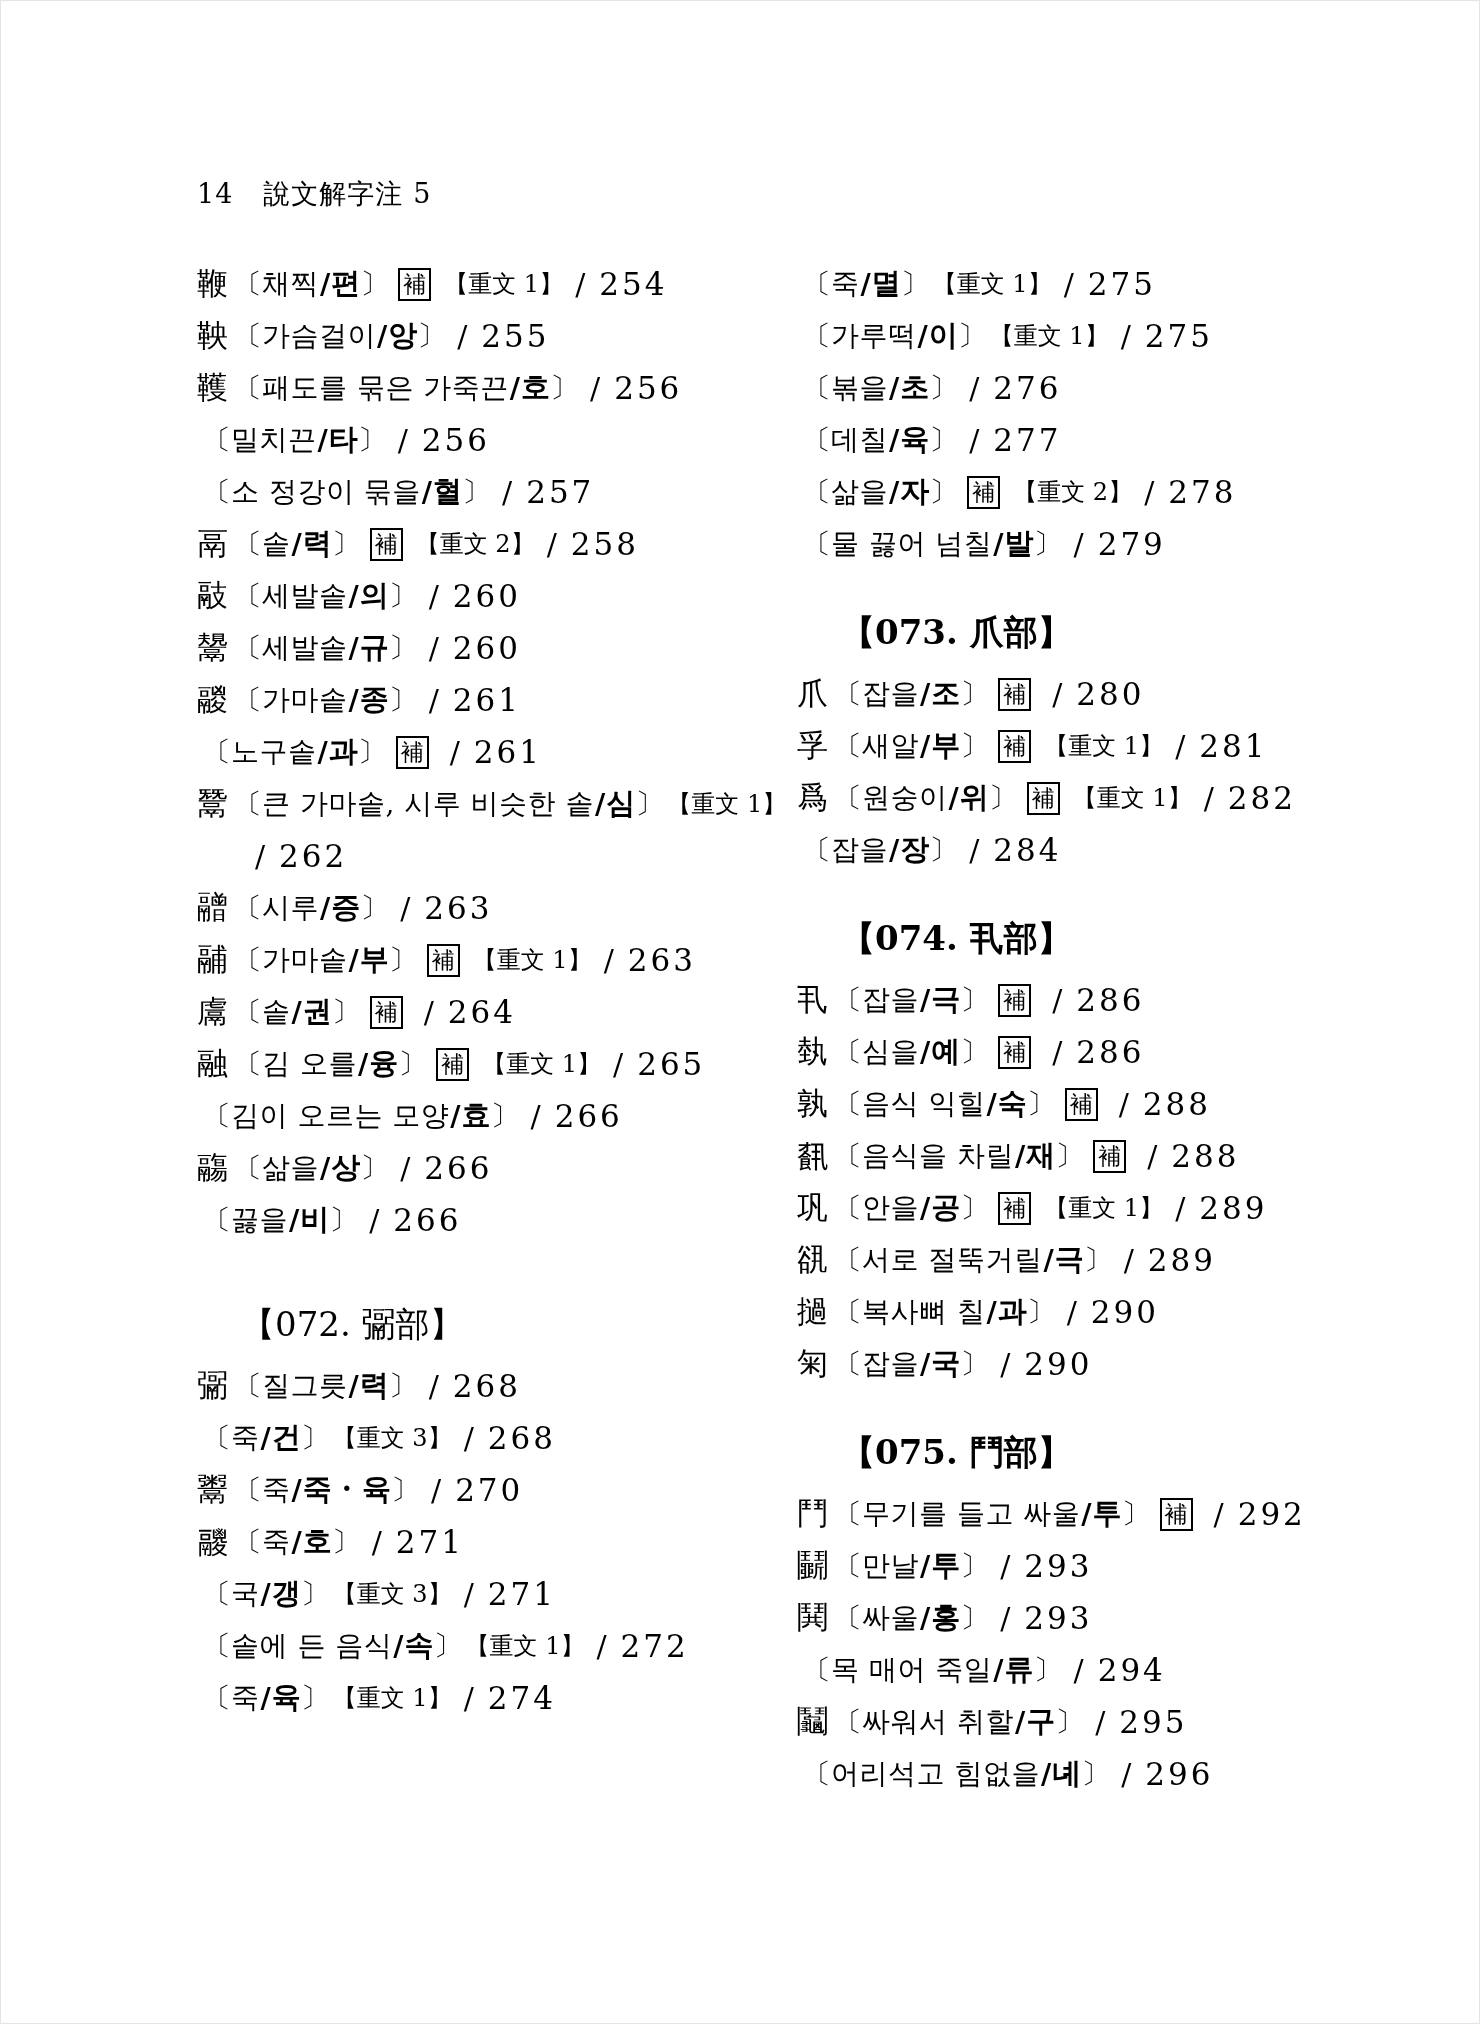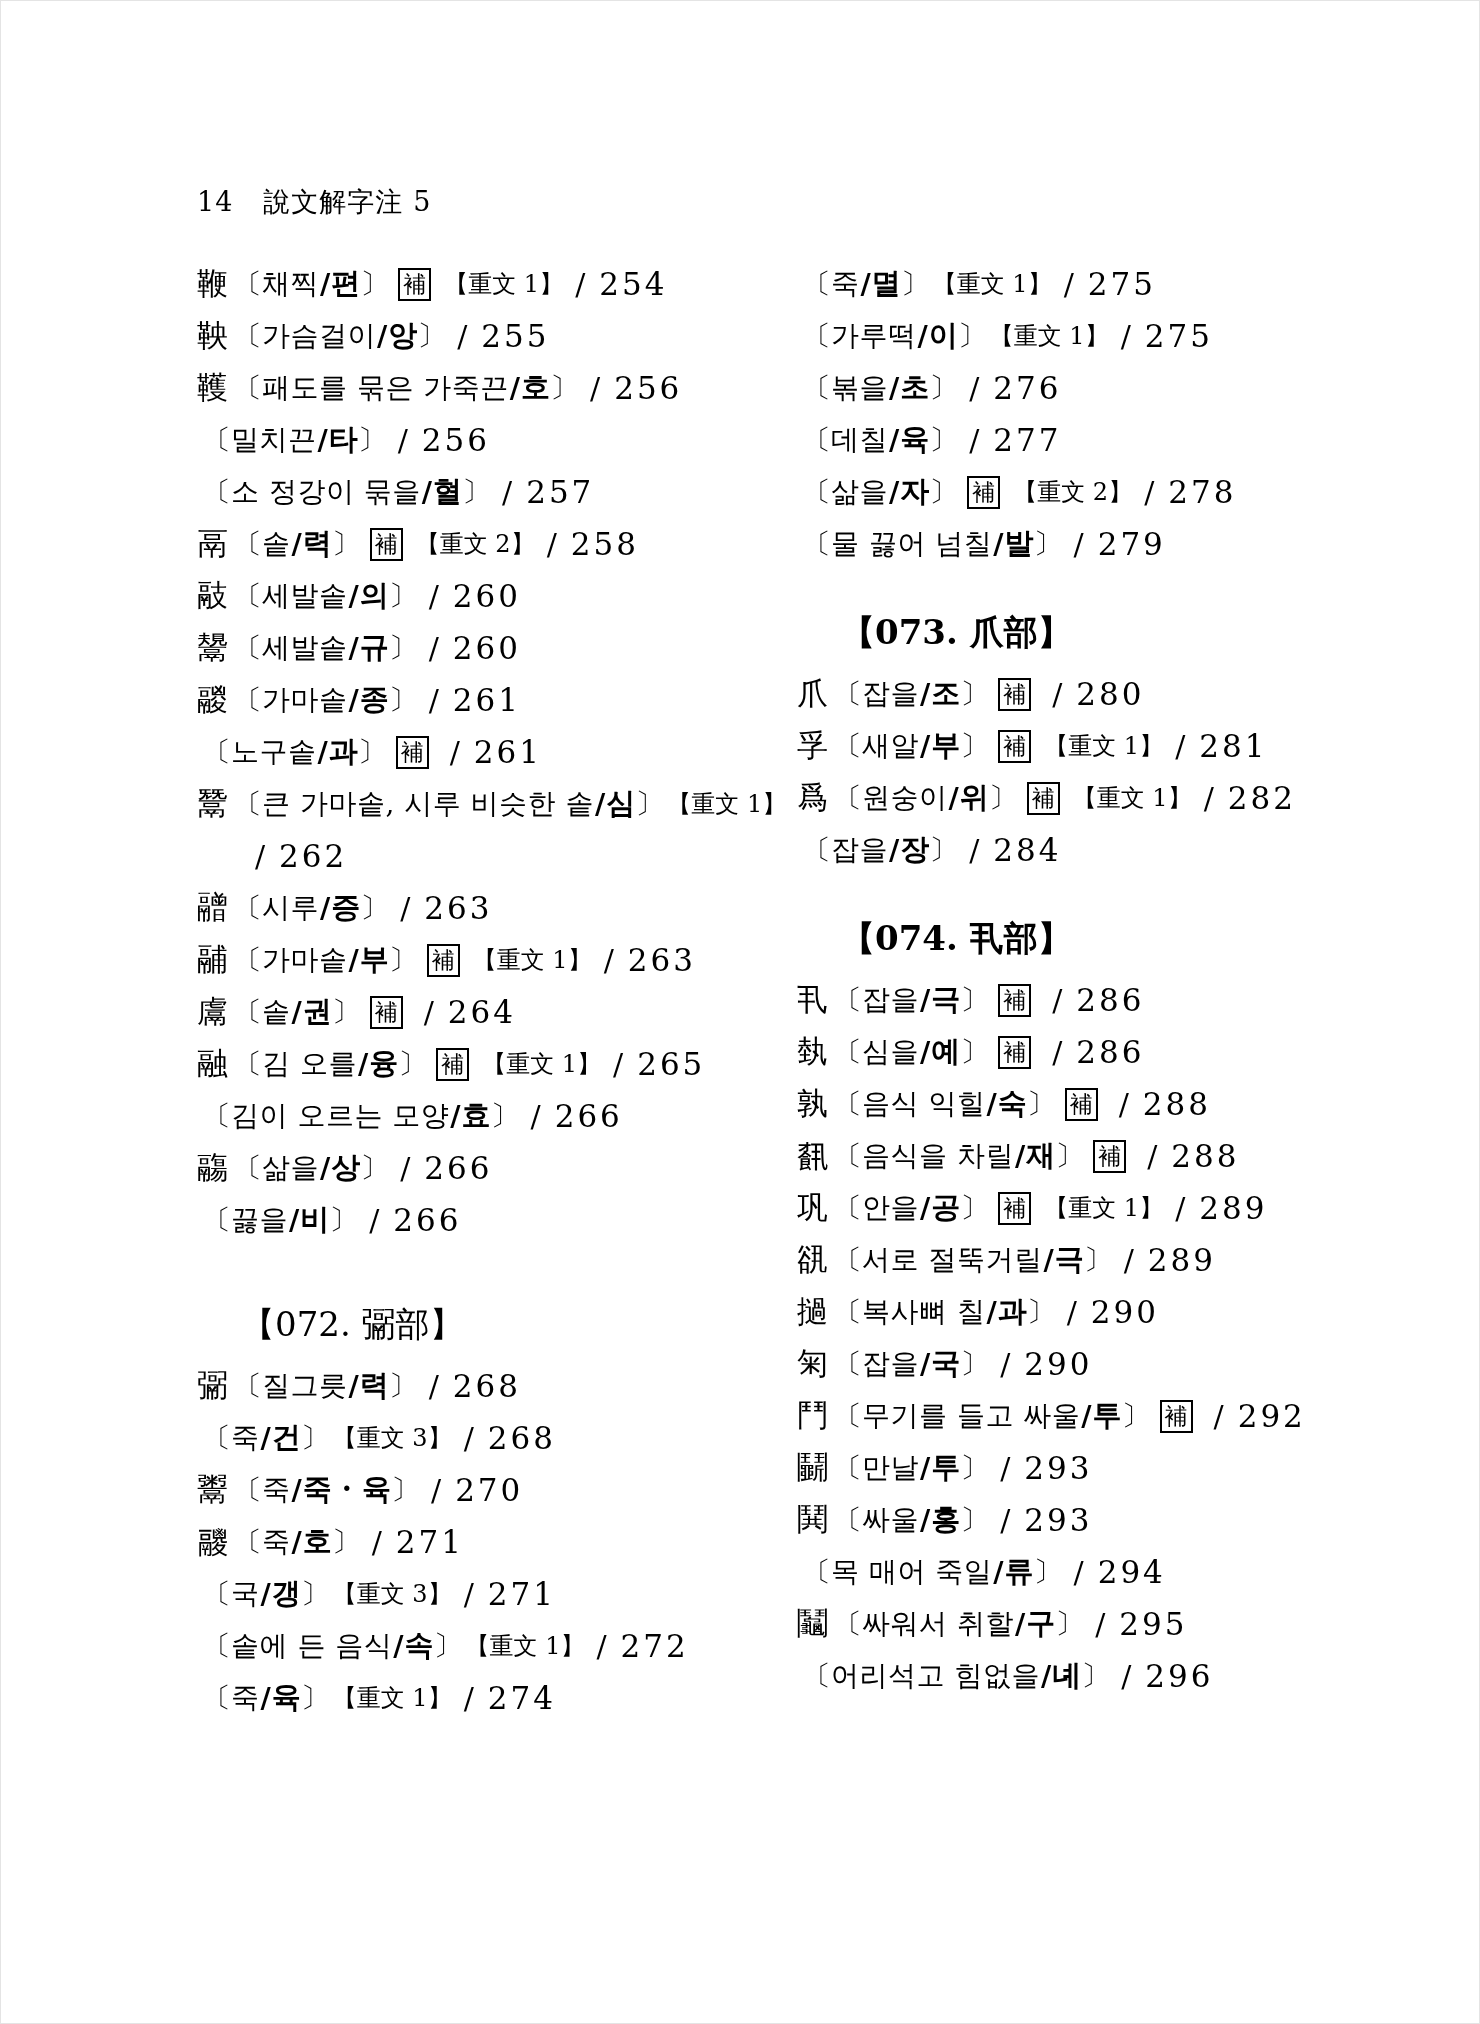--- a/index.html
+++ b/index.html
@@ -3,21 +3,21 @@
 <meta charset="utf-8">
 <style>
   html,body{margin:0;padding:0;}
   body{
     width:1480px;height:2024px;position:relative;
     background:#ffffff;color:#000;
     font-family:"DejaVu Serif","Liberation Serif",serif;
     overflow:hidden;
   }
   .page-frame{position:absolute;inset:0;border:1px solid #e4e4e4;pointer-events:none;}
-  .page-header{position:absolute;left:197px;top:184px;font-size:27px;letter-spacing:1px;white-space:nowrap;}
+  .page-header{position:absolute;left:197px;top:176px;font-size:27px;letter-spacing:1px;white-space:nowrap;}
   .page-header .pnum{margin-right:30px;}
   .page-header .vol{margin-left:10px;}
   .col{position:absolute;top:258px;width:640px;}
   #col0{left:197px;}
   #col1{left:797px;}
   .sec-header{
     height:48px;line-height:48px;font-size:34px;
     padding-left:44px;margin-top:54px;margin-bottom:12px;white-space:nowrap;
   }
   #col1 .sec-header{margin-top:38px;font-weight:bold;}
@@ -510,20 +510,21 @@
     <div class="row">
       <span class="hanja">匊</span>
       <span class="bracket">〔</span>
       <span class="gloss">잡을</span>
       <span class="rslash">/</span>
       <b class="reading">국</b>
       <span class="bracket">〕</span>
       <span class="psep">/</span>
       <span class="pageno">290</span>
     </div>
+    <div class="sec-header">【075. 鬥部】</div>
     <div class="row">
       <span class="hanja">鬥</span>
       <span class="bracket">〔</span>
       <span class="gloss">무기를 들고 싸울</span>
       <span class="rslash">/</span>
       <b class="reading">투</b>
       <span class="bracket">〕</span>
       <span class="bo-badge">補</span>
       <span class="psep">/</span>
       <span class="pageno">292</span>

